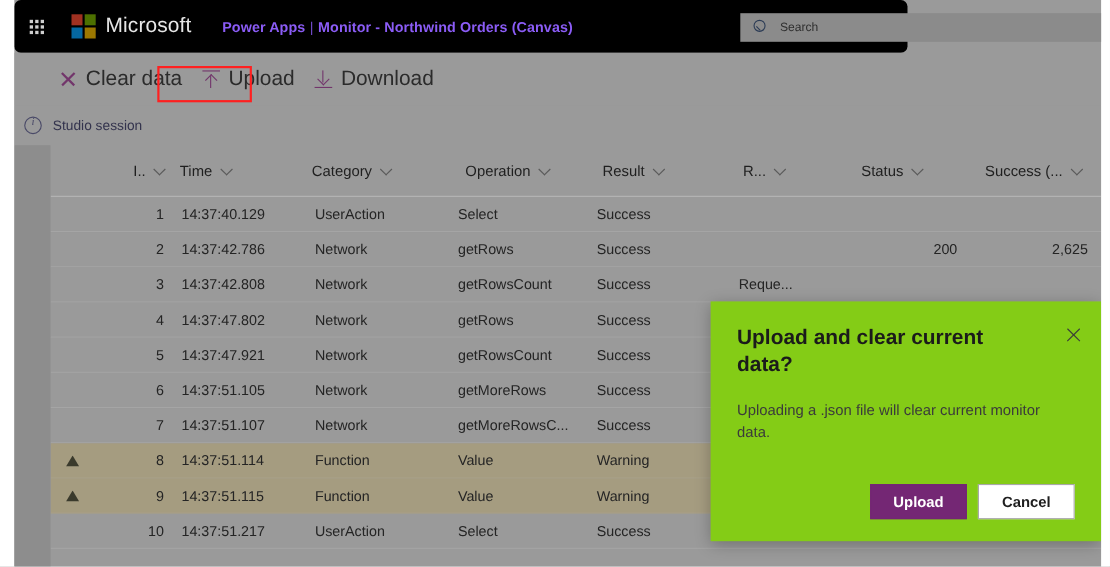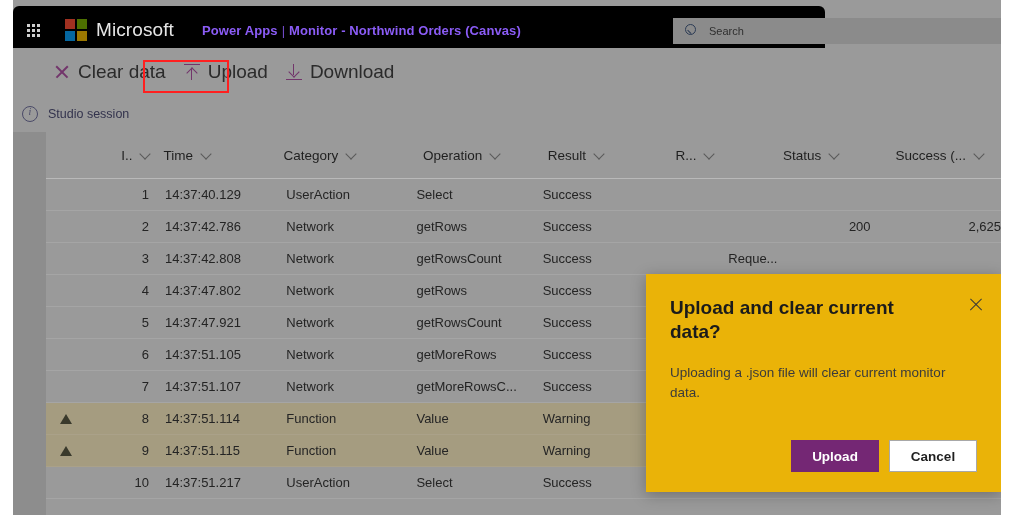--- a/index.html
+++ b/index.html
@@ -20,21 +20,21 @@
     top: 0px;
     width: 988px;
     height: 515px;
     background: #9a9a9a;
     overflow: hidden;
   }
 
   
   #suite-bar {
     position: absolute;
-    left: 0; top: 6px;
+    left: 0; top: 0;
     width: 812px;
     height: 48px;
     background: #000000;
     display: flex;
     align-items: center;
     border-radius: 6px;
   }
   #waffle {
     width: 40px; height: 48px;
     display: flex; align-items: center; justify-content: center;
@@ -319,23 +319,23 @@
   .cell { overflow: hidden; white-space: nowrap; }
   .cell.num { text-align: right; }
 
   
   .c-warn  { width: 42px;  padding-left: 6px; }
   .c-idx   { width: 74px;  padding-right: 10px; }
   .c-time  { width: 128px; padding-left: 6px; }
   .c-cat   { width: 134px; padding-left: 3px; }
   .c-op    { width: 130px; padding-left: 3px; }
   .c-res   { width: 133px; padding-left: 3px; }
-  .c-r     { width: 112px; padding-left: 3px; text-align: right; }
+  .c-r     { width: 112px; padding-left: 3px; }
   .c-stat  { width: 110px; padding-right: 14px; }
-  .c-dur   { width: 120px; padding-right: 0; }
+  .c-dur   { width: 120px; padding-right: 12px; }
 
   .head-idx  { width: 116px; justify-content: flex-end; padding-right: 6px; }
   .head-time { width: 128px; padding-left: 6px; }
   .head-cat  { width: 134px; padding-left: 3px; }
   .head-op   { width: 130px; padding-left: 3px; margin-left: 11px; }
   .head-res  { width: 133px; padding-left: 3px; }
   .head-r    { width: 112px; padding-left: 3px; }
   .head-stat { width: 110px; padding-left: 3px; }
   .head-dur  { width: 120px; padding-left: 10px; }
 
@@ -347,21 +347,21 @@
     margin-left: 8px;
   }
 
   
   #dialog {
     position: absolute;
     left: 633px;
     top: 274px;
     width: 355px;
     height: 218px;
-    background: #eab308;
+    background: #84cc16;
     box-shadow: 0 3px 14px rgba(0,0,0,.28);
     padding: 22px 24px 20px 24px;
   }
   #dialog-title {
     font-size: 19px;
     font-weight: bold;
     color: #1b1b1b;
     line-height: 1.28;
     width: 270px;
   }

